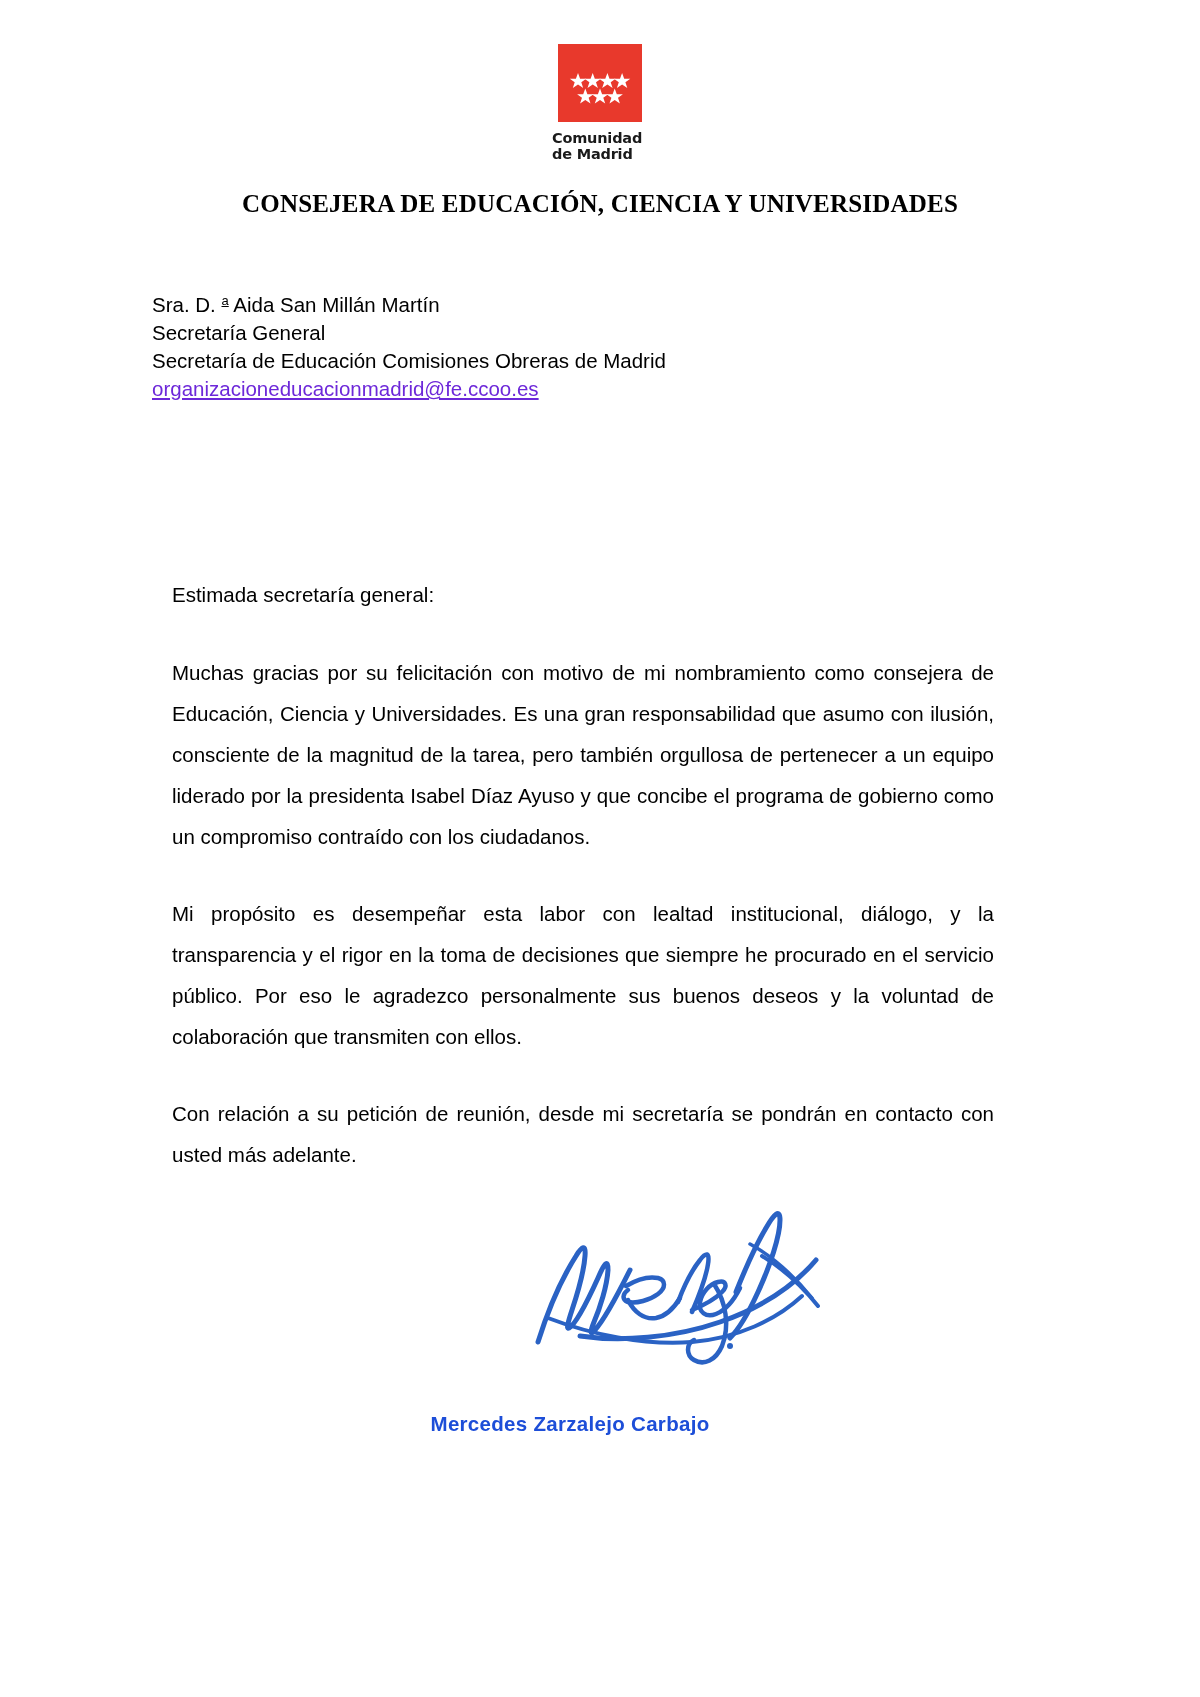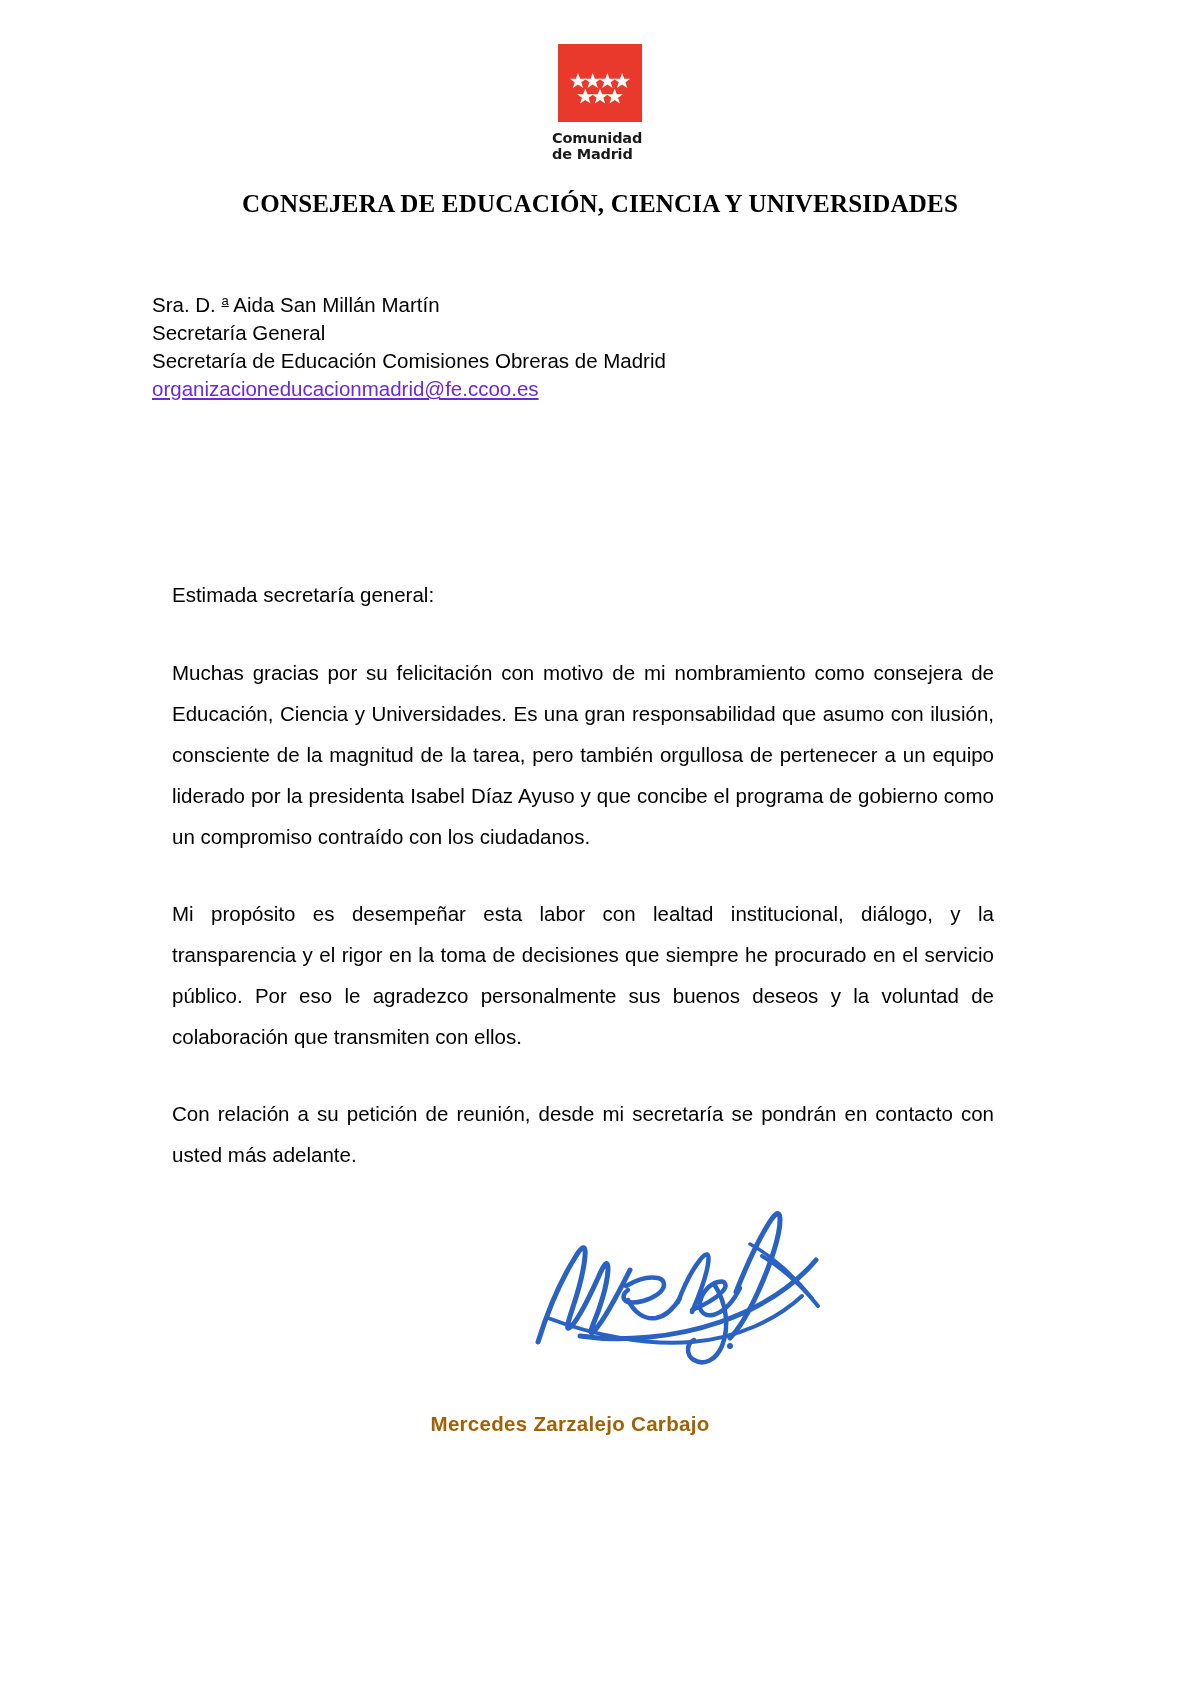--- a/index.html
+++ b/index.html
@@ -146,21 +146,21 @@
   }
   .signature-name {
     position: absolute;
     top: 1412px;
     left: 0;
     width: 1140px;
     text-align: center;
     font-size: 20.5px;
     font-weight: bold;
     letter-spacing: 0.3px;
-    color: #a16207;
+    color: #1d4ed8;
   }
 </style>
 </head>
 <body>
 
 <div class="page">
 
   <div class="letterhead">
     <div class="logo-block">
       <span class="logo-mark">

